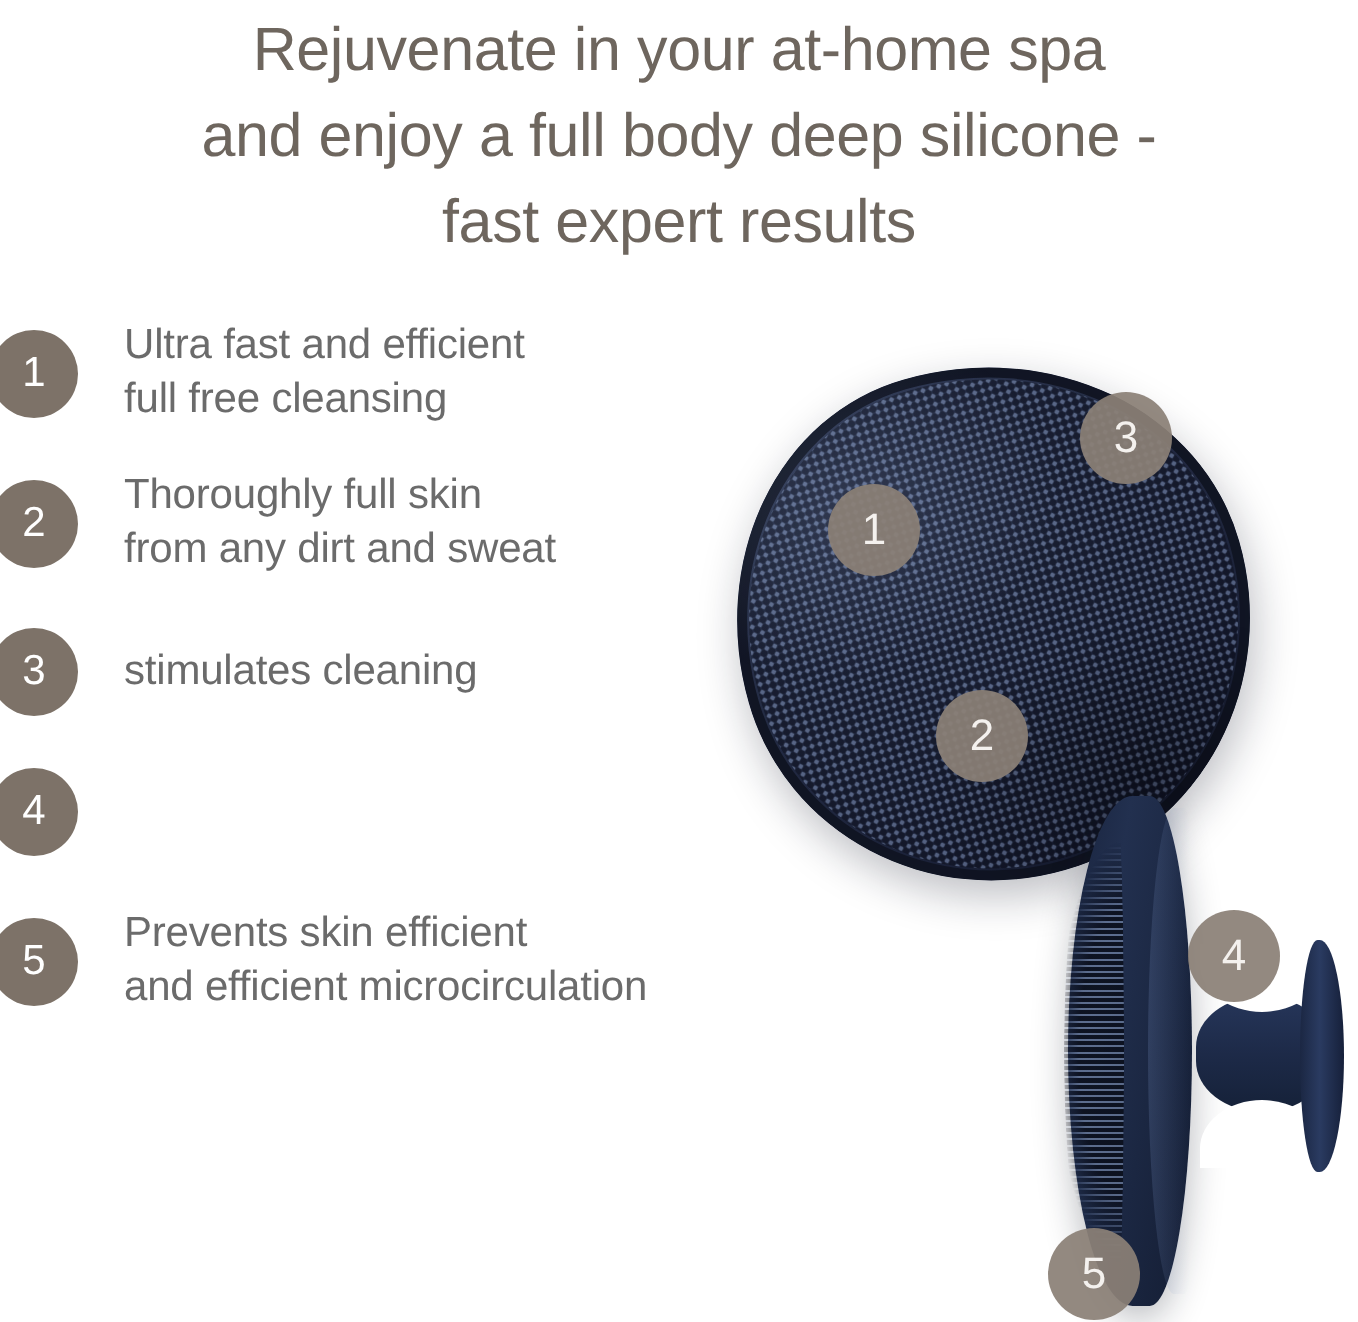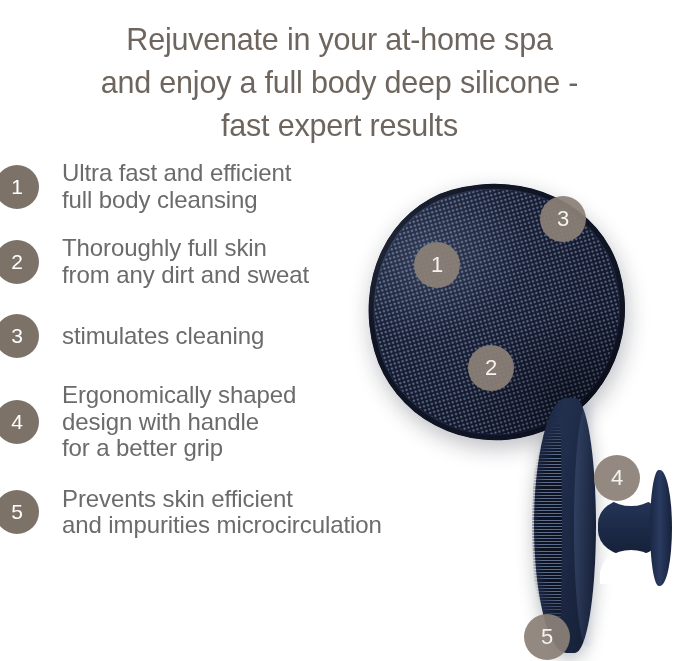--- a/index.html
+++ b/index.html
@@ -11,21 +11,21 @@
   }
 
   
   #headline{
     position:absolute;left:0;top:0;width:679px;
     text-align:center;
     color:#6e665e;
     font-size:30.5px;
     line-height:43px;
     letter-spacing:-0.2px;
-    padding-top:18px;
+    padding-top:4px;
     font-weight:400;
   }
   #headline .hl-line{display:block;white-space:nowrap;}
 
   
   #feature-list{
     position:absolute;left:0;top:160px;width:470px;
   }
   .feature-row{
     position:relative;
@@ -43,21 +43,21 @@
     color:#ffffff;
     font-size:21px;
     line-height:44px;
     text-align:center;
     font-weight:400;
     flex:none;
   }
   .feature-text{
     margin-left:62px;
     color:#6b6b6b;
-    font-size:24px;
+    font-size:21px;
     line-height:26.5px;
     letter-spacing:-0.1px;
   }
   .feature-text span{display:block;white-space:nowrap;}
 
   
   .row-1{margin-bottom:22px;}
   .row-2{margin-bottom:24px;}
   .row-3{margin-bottom:22px;}
   .row-4{margin-bottom:24px;}
@@ -213,53 +213,48 @@
   <span class="hl-line">and enjoy a full body deep silicone -</span>
   <span class="hl-line">fast expert results</span>
 </div>
 
 <div id="feature-list">
 
   <div class="feature-row row-1">
     <div class="feature-badge">1</div>
     <div class="feature-text">
       <span>Ultra fast and efficient</span>
-      <span>full body cleansing</span>
+      <span>full free cleansing</span>
     </div>
   </div>
 
   <div class="feature-row row-2">
     <div class="feature-badge">2</div>
     <div class="feature-text">
       <span>Thoroughly full skin</span>
       <span>from any dirt and sweat</span>
     </div>
   </div>
 
   <div class="feature-row row-3">
     <div class="feature-badge">3</div>
     <div class="feature-text">
       <span>stimulates cleaning</span>
     </div>
   </div>
 
   <div class="feature-row row-4">
     <div class="feature-badge">4</div>
-    <div class="feature-text">
-      <span>Ergonomically shaped</span>
-      <span>design with handle</span>
-      <span>for a better grip</span>
-    </div>
   </div>
 
   <div class="feature-row row-5">
     <div class="feature-badge">5</div>
     <div class="feature-text">
       <span>Prevents skin efficient</span>
-      <span>and impurities microcirculation</span>
+      <span>and efficient microcirculation</span>
     </div>
   </div>
 
 </div>
 
 <div id="pad-wrap">
   <div class="pad-shape">
     <div class="pad-bristles"></div>
     <div class="pad-bristles2"></div>
     <div class="pad-sheen"></div>

